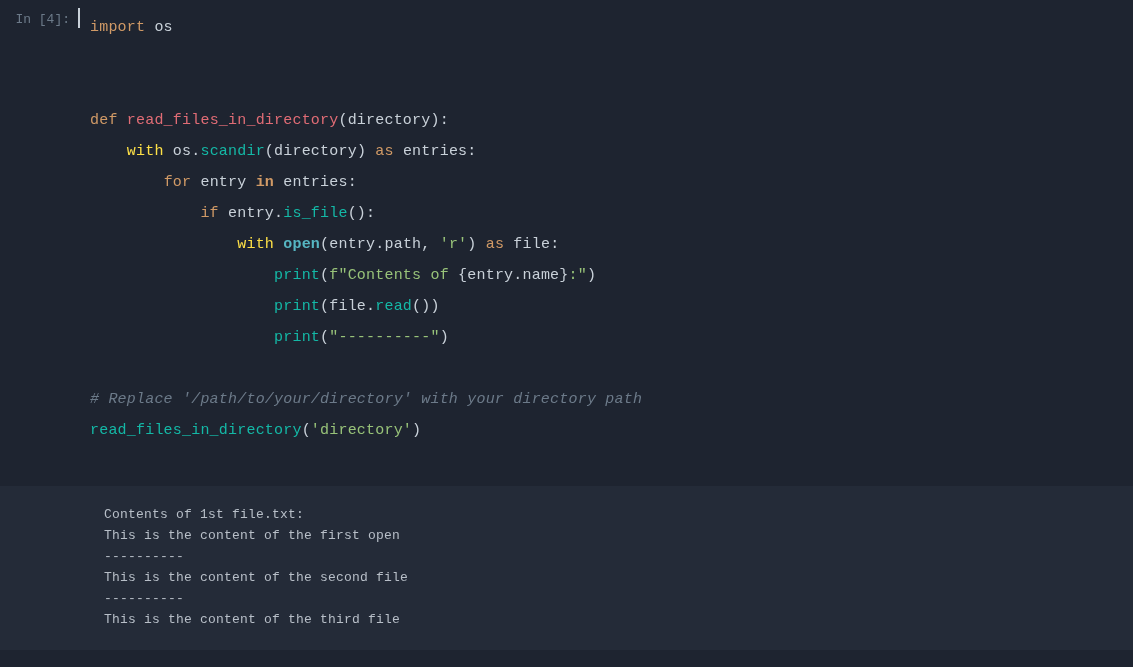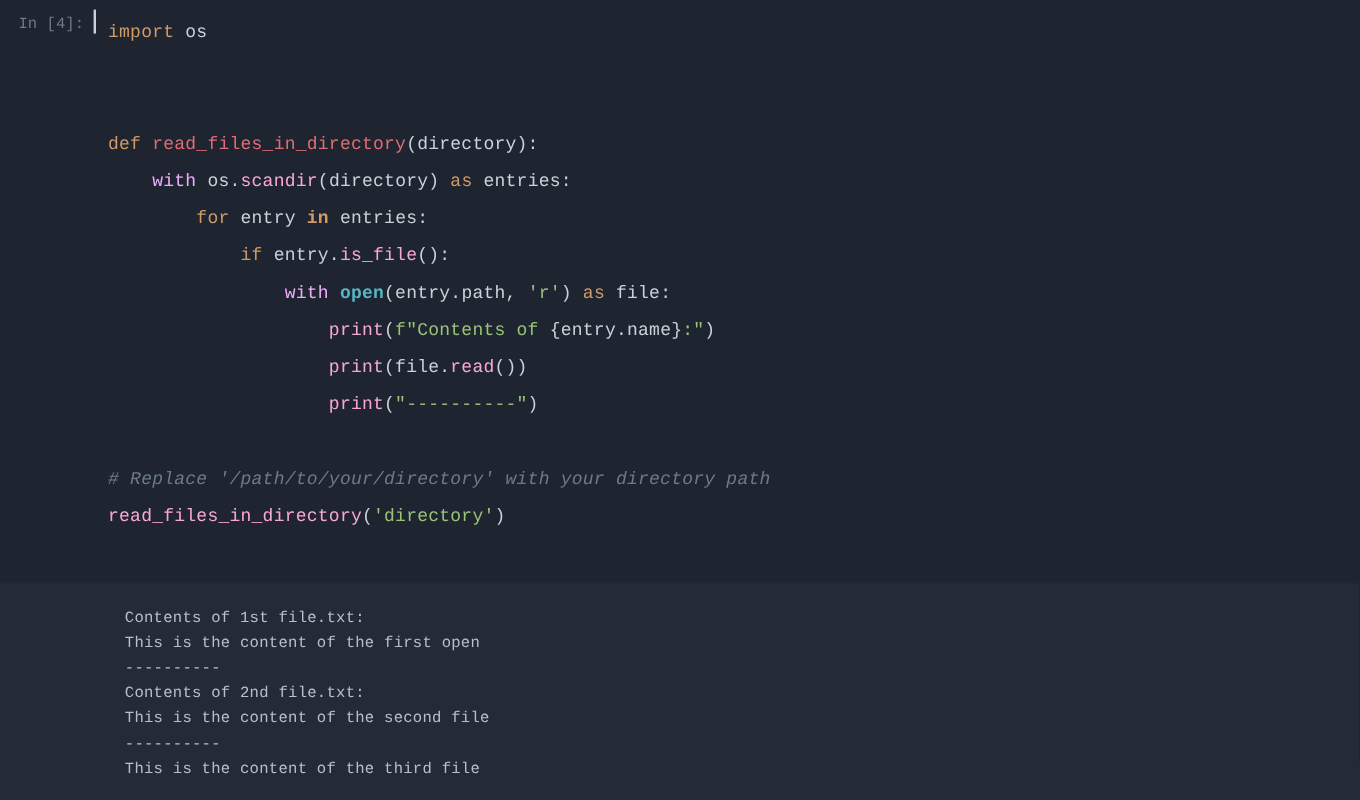--- a/index.html
+++ b/index.html
@@ -49,27 +49,27 @@
     background: #242b38;
     padding: 18px 10px 20px 104px;
     font-size: 13px;
     line-height: 21px;
     color: #b8bfc8;
     letter-spacing: 0.2px;
     font-family: "Menlo", "Monaco", "Consolas", "Courier New", monospace;
   }
   .kw-import { color: #d19a66; }
   .kw-def { color: #d19a66; text-align: center; }
-  .kw-with { color: #f0abfc; }
+  .kw-with { color: #fde047; }
   .kw-as { color: #d19a66; }
   .kw-for { color: #d19a66; }
   .kw-in { color: #d19a66; font-weight: bold; }
   .kw-if { color: #d19a66; margin-top: 12px; }
   .fn-name { color: #e06c75; }
-  .fn-call { color: #f9a8d4; }
+  .fn-call { color: #14b8a6; }
   .builtin { color: #56b6c2; font-weight: bold; }
   .str { color: #98c379; }
   .fstr-prefix { color: #98c379; }
   .comment { color: #6c7a89; font-style: italic; }
   .paren { color: #c9d1d9; }
   .op { color: #c9d1d9; }
   .name { color: #c9d1d9; }
   .param { color: #c9d1d9; }
 </style>
 </head>
@@ -91,18 +91,17 @@
                     <span class="fn-call">print</span><span class="paren">(</span><span class="str">"----------"</span><span class="paren">)</span>
 
 <span class="comment"># Replace '/path/to/your/directory' with your directory path</span>
 <span class="fn-call">read_files_in_directory</span><span class="paren">(</span><span class="str">'directory'</span><span class="paren">)</span></div>
 </div>
 
 <div class="output-area">
 <div>Contents of 1st file.txt:</div>
 <div>This is the content of the first open</div>
 <div>----------</div>
-<div>Contents of 2nd file.txt:</div>
 <div>This is the content of the second file</div>
 <div>----------</div>
 <div>This is the content of the third file</div>
 
 </div>
 
 </body></html>

